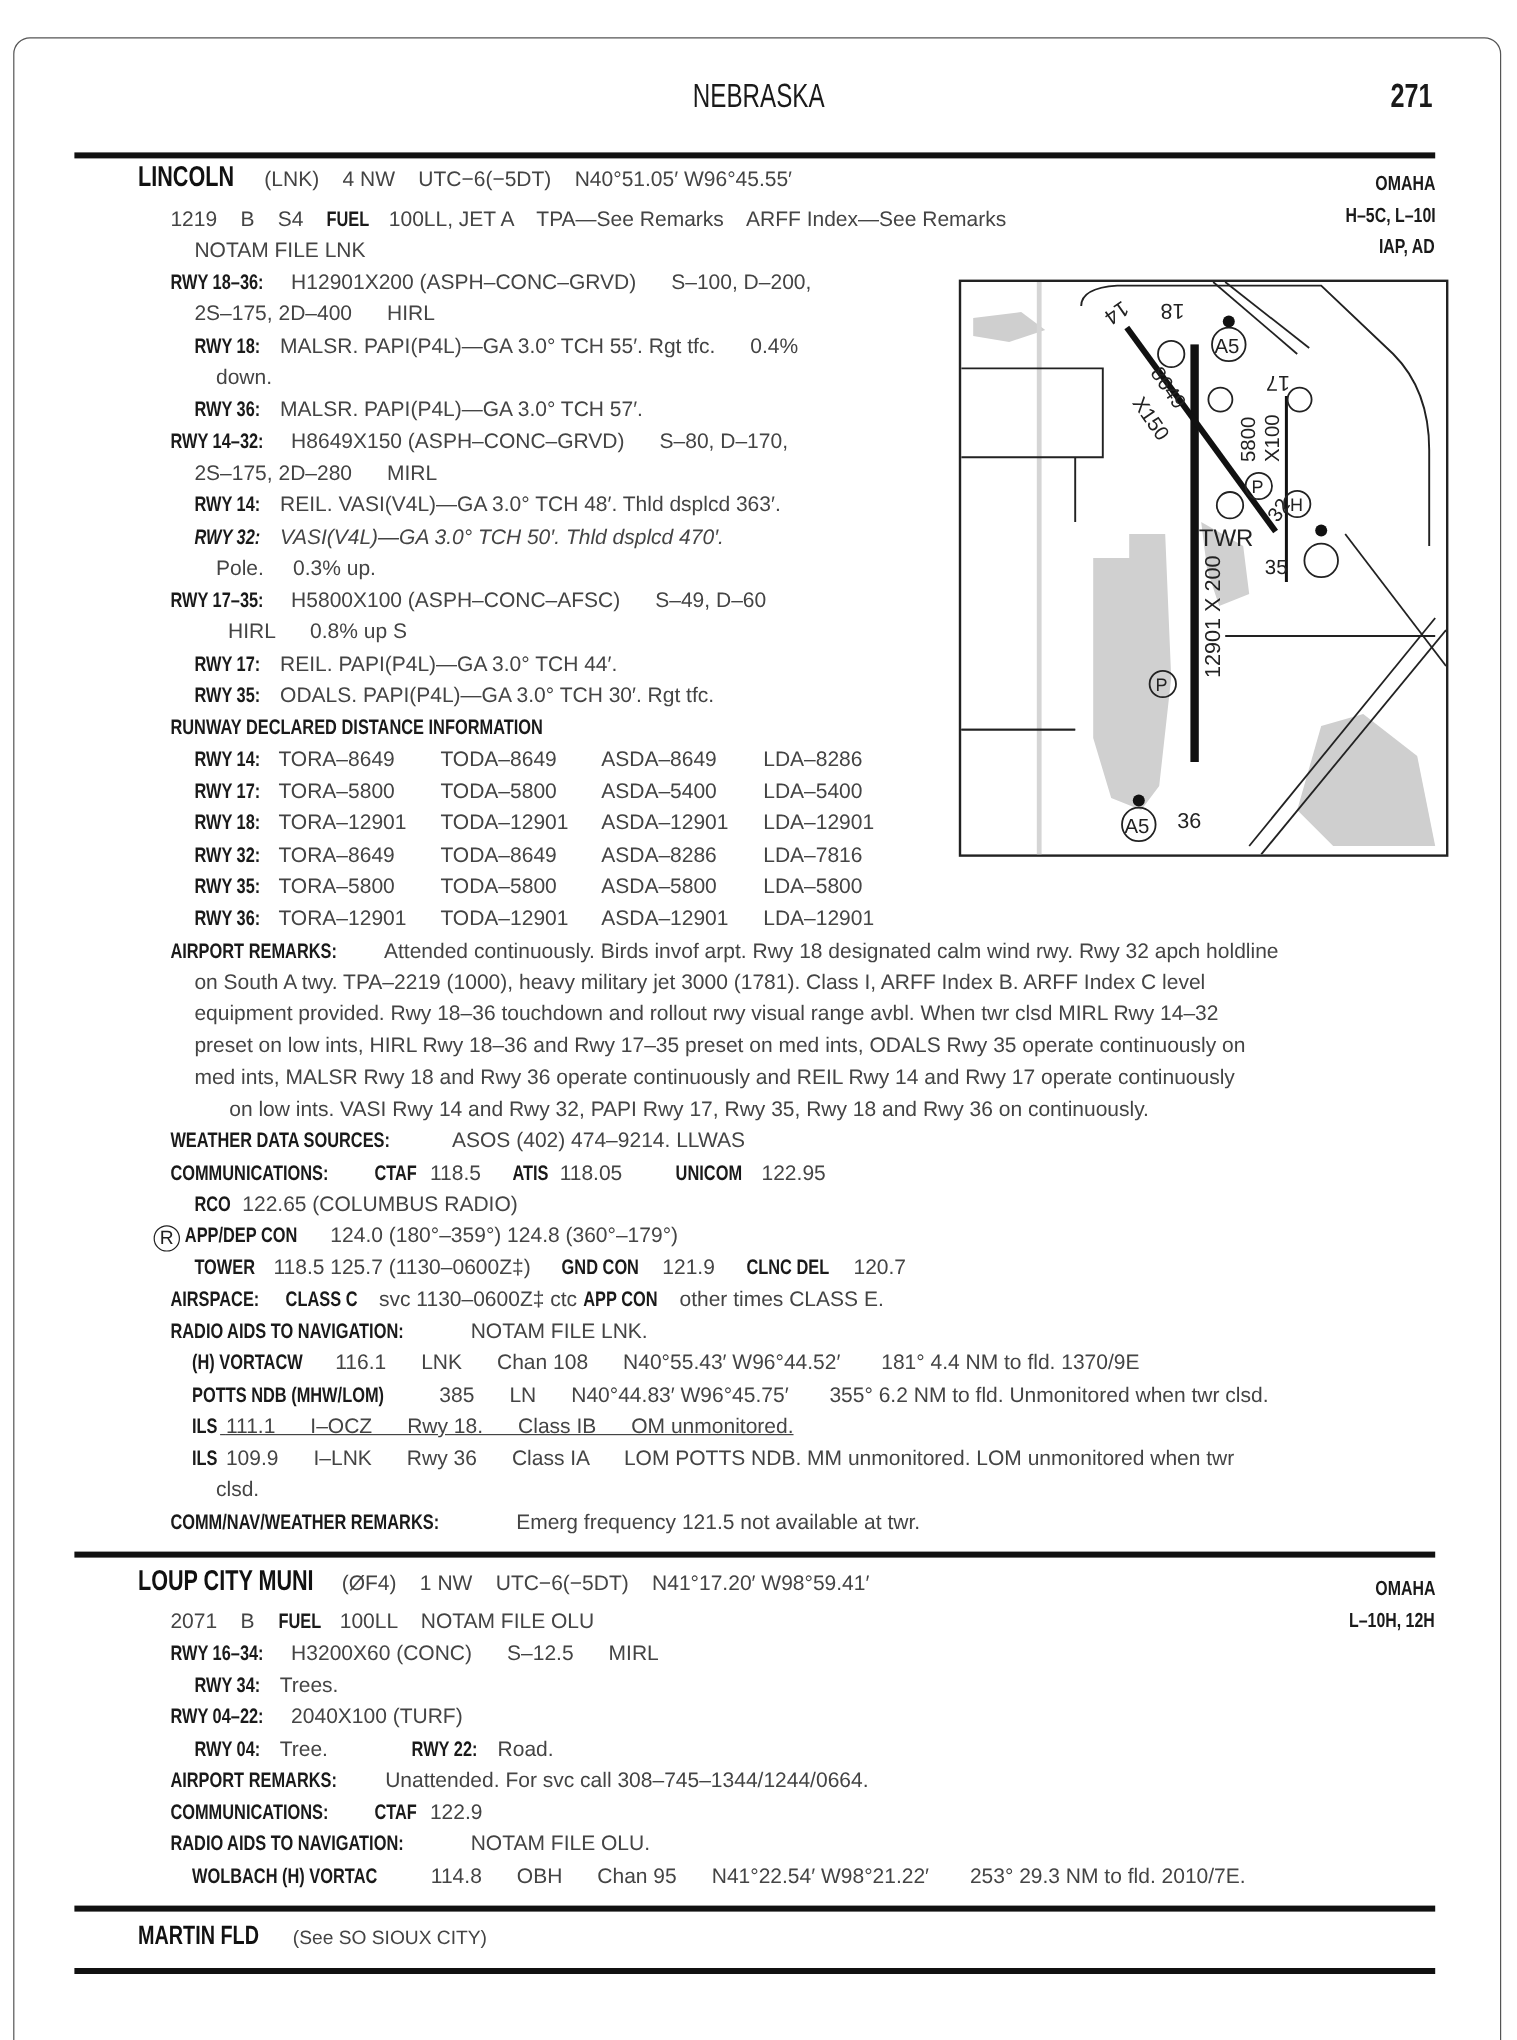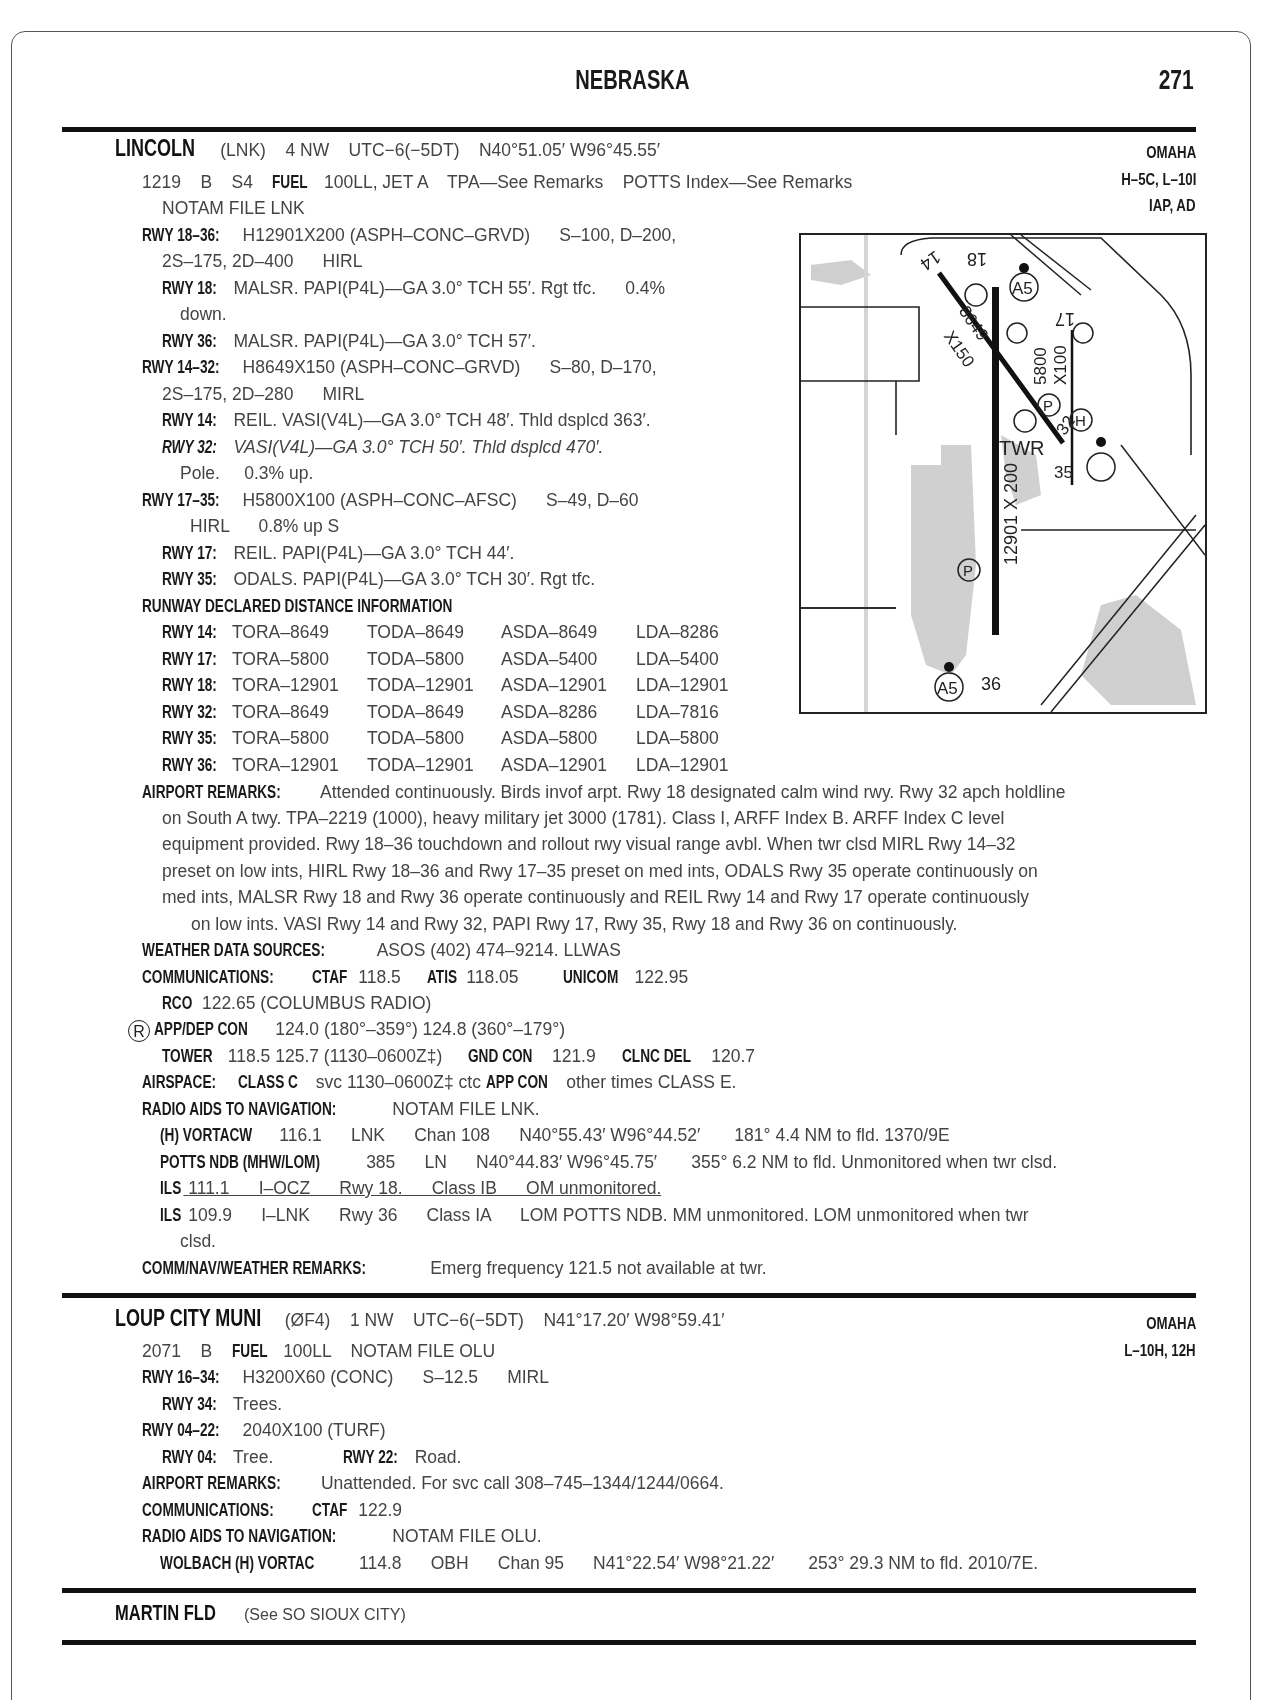--- a/index.html
+++ b/index.html
@@ -1,21 +1,21 @@
 <!DOCTYPE html>
 <html><head>
   <meta charset="utf-8">
   <style>
     html, body { margin:0; padding:0; background:#ffffff; }
     body { width:1264px; height:1700px; position:relative; overflow:hidden;
            font-family:"Liberation Sans", sans-serif; color:#3a3a3a; }
     .page { position:absolute; left:11px; top:31px; width:1240px; height:1700px;
             border:1.5px solid #555; border-radius:14px; background:#fff; box-sizing:border-box; }
     .hdr-title { position:absolute; top:64px; left:0; width:1264px; text-align:center; font-size:28px;
-                 font-weight:bold; letter-spacing:0px; color:#1a1a1a; }
+                 font-weight:normal; letter-spacing:0px; color:#1a1a1a; }
     .hdr-title span { display:inline-block; transform:scaleX(0.72); }
     .hdr-page { position:absolute; top:64px; right:70px; font-size:28px; font-weight:bold; color:#1a1a1a; }
     .hdr-page span { display:inline-block; transform:scaleX(0.75); transform-origin:right center; }
     .rule { position:absolute; left:62px; width:1134px; height:5px; background:#111; }
     .line { position:absolute; font-size:17.5px; line-height:20px; white-space:pre; color:#444; }
     .b { font-weight:bold; color:#1a1a1a; display:inline-block; transform:scaleX(0.78); transform-origin:left center; margin-right:-0.22em; }
     .name { font-weight:bold; color:#111; font-size:24px; display:inline-block; transform:scaleX(0.75); transform-origin:left center; }
     .right { position:absolute; right:68px; font-size:17px; font-weight:bold; color:#1a1a1a; white-space:pre; }
     .right span { display:inline-block; transform:scaleX(0.78); transform-origin:right center; }
     .gap { display:inline-block; width:26px; }
@@ -33,21 +33,21 @@
 <div class="hdr-page"><span>271</span></div>
 
 <div class="rule" style="top:127px;"></div>
 
 <div>
   <div class="line" style="left:115px; top:138px;"><span class="name">LINCOLN</span><span style="margin-left:-16px"></span>   <span>(LNK)</span>    <span>4 NW</span>    <span>UTC−6(−5DT)</span>    <span>N40°51.05′ W96°45.55′</span></div>
   <div class="right" style="top:143px;"><span>OMAHA</span></div>
   <div class="right" style="top:170px;"><span>H–5C, L–10I</span></div>
   <div class="right" style="top:196px;"><span>IAP, AD</span></div>
 
-  <div class="line" style="left:142px; top:172px;"><span>1219</span>    <span>B</span>    <span>S4</span>    <span class="b">FUEL</span>  <span>100LL, JET A</span>    <span>TPA—See Remarks</span>    <span>POTTS Index—See Remarks</span></div>
+  <div class="line" style="left:142px; top:172px;"><span>1219</span>    <span>B</span>    <span>S4</span>    <span class="b">FUEL</span>  <span>100LL, JET A</span>    <span>TPA—See Remarks</span>    <span>ARFF Index—See Remarks</span></div>
   <div class="line" style="left:162px; top:198px;">NOTAM FILE LNK</div>
 
   <div class="line" style="left:142px; top:225px;"><span class="b">RWY 18–36:</span> <span>H12901X200 (ASPH–CONC–GRVD)      S–100, D–200,</span></div>
   <div class="line" style="left:162px; top:251px;">2S–175, 2D–400      HIRL</div>
   <div class="line" style="left:162px; top:278px;"><span class="b">RWY 18:</span> <span>MALSR. PAPI(P4L)—GA 3.0° TCH 55′. Rgt tfc.      0.4%</span></div>
   <div class="line" style="left:180px; top:304px;">down.</div>
   <div class="line" style="left:162px; top:331px;"><span class="b">RWY 36:</span> <span>MALSR. PAPI(P4L)—GA 3.0° TCH 57′.</span></div>
   <div class="line" style="left:142px; top:357px;"><span class="b">RWY 14–32:</span> <span>H8649X150 (ASPH–CONC–GRVD)      S–80, D–170,</span></div>
   <div class="line" style="left:162px; top:384px;">2S–175, 2D–280      MIRL</div>
   <div class="line" style="left:162px; top:410px;"><span class="b">RWY 14:</span> <span>REIL. VASI(V4L)—GA 3.0° TCH 48′. Thld dsplcd 363′.</span></div>

